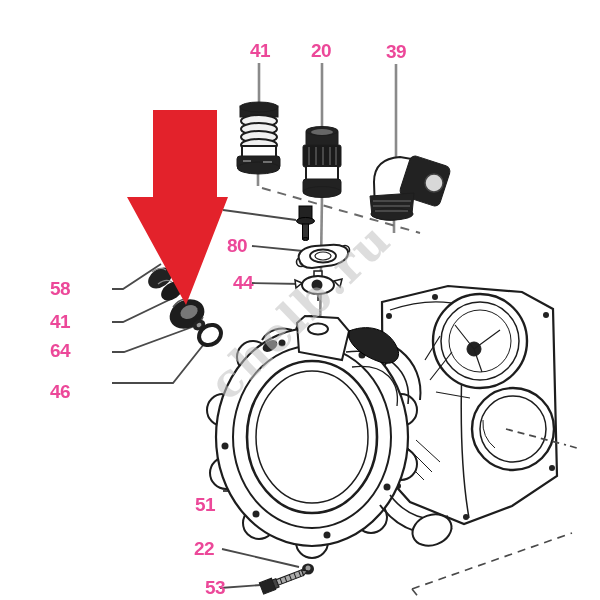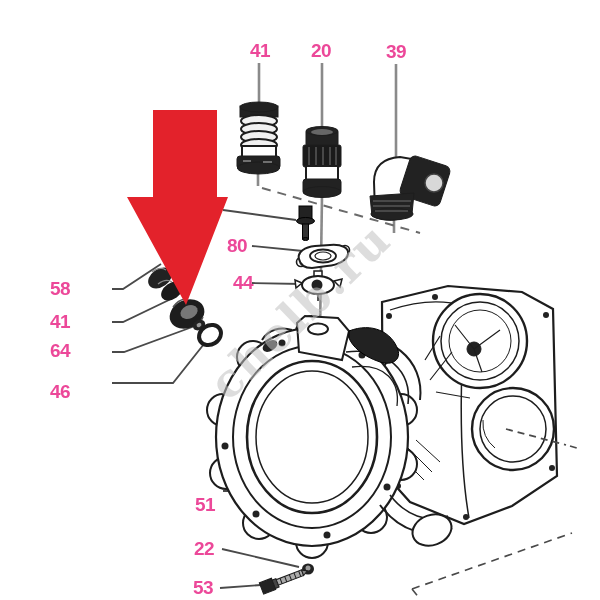--- a/index.html
+++ b/index.html
@@ -221,15 +221,15 @@
 <div class="plabel" style="left:321px;top:51px">20</div>
 <div class="plabel" style="left:396px;top:52px">39</div>
 <div class="plabel" style="left:237px;top:246px">80</div>
 <div class="plabel" style="left:243px;top:283px">44</div>
 <div class="plabel" style="left:60px;top:289px">58</div>
 <div class="plabel" style="left:60px;top:322px">41</div>
 <div class="plabel" style="left:60px;top:351px">64</div>
 <div class="plabel" style="left:60px;top:392px">46</div>
 <div class="plabel" style="left:205px;top:505px">51</div>
 <div class="plabel" style="left:204px;top:549px">22</div>
-<div class="plabel" style="left:203px;top:588px">53</div>
+<div class="plabel" style="left:215px;top:588px">53</div>
 
 </div>
 
 </body></html>

